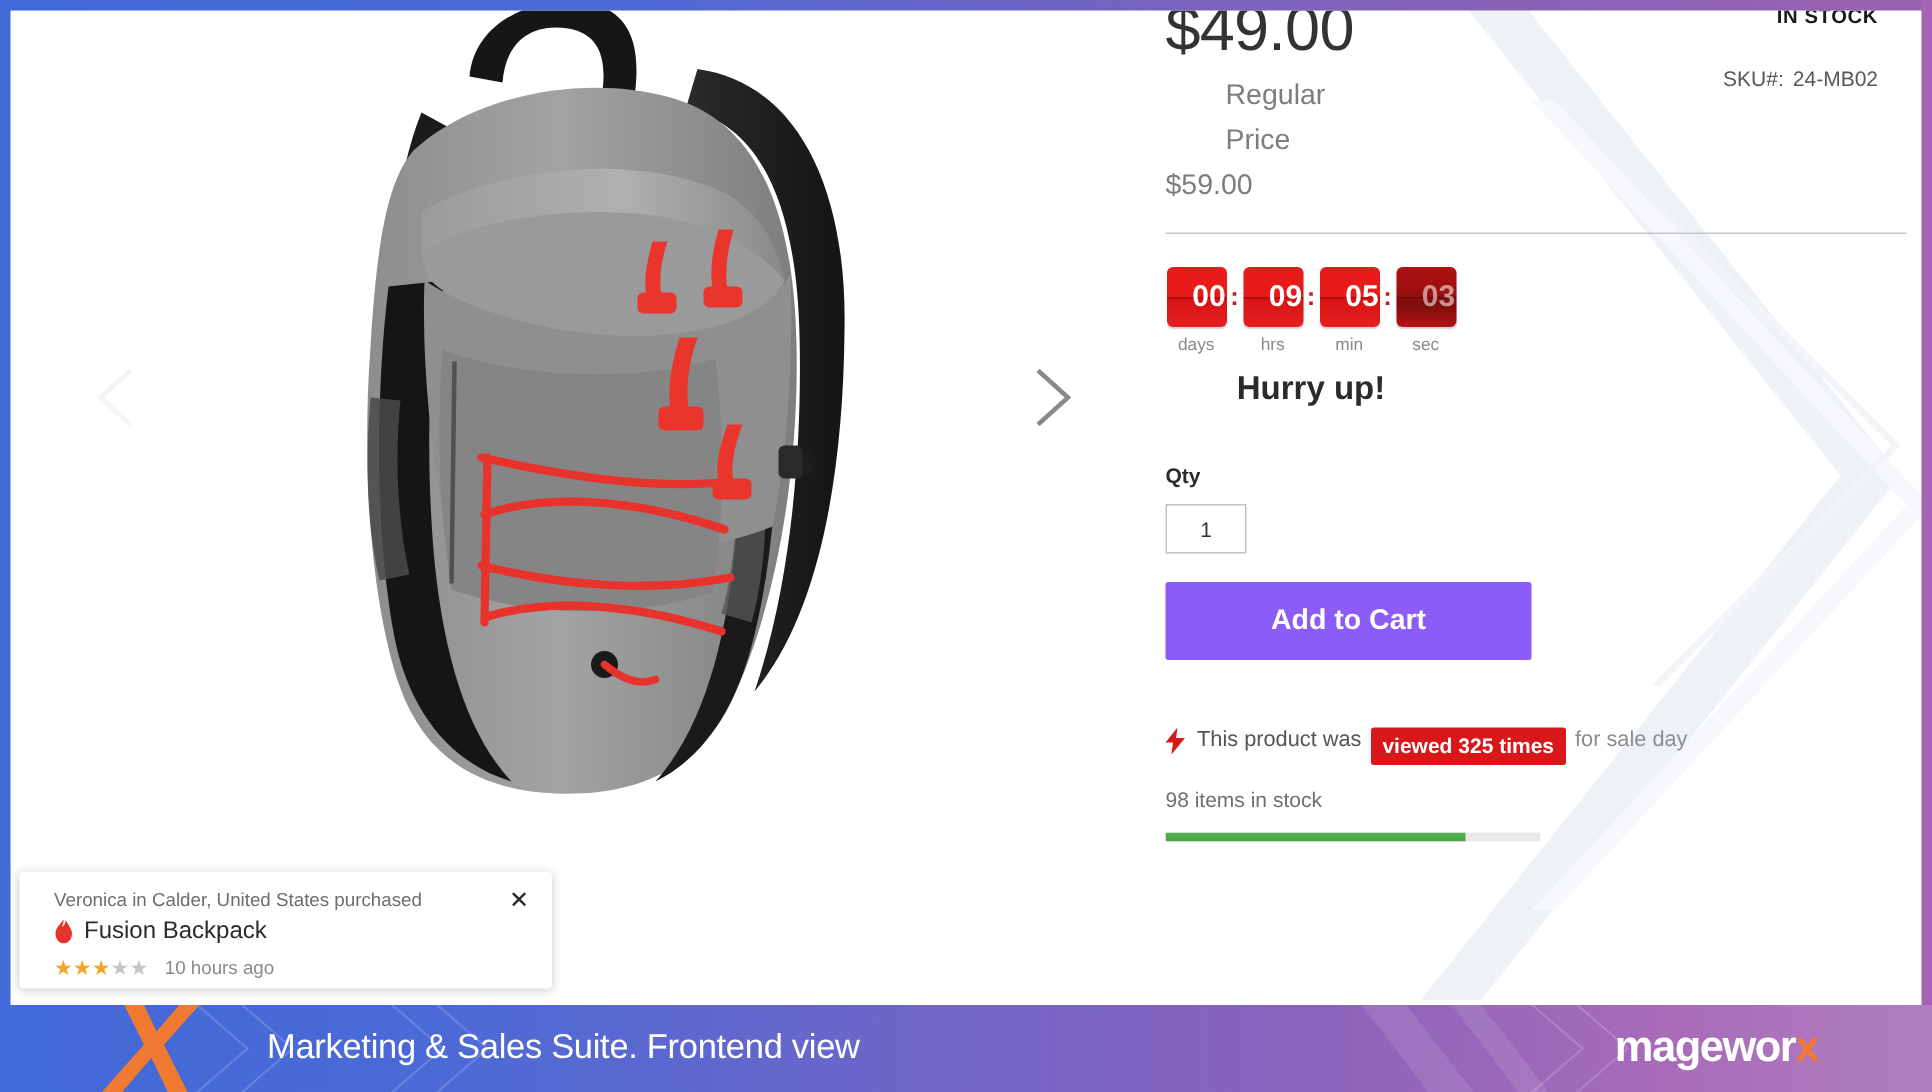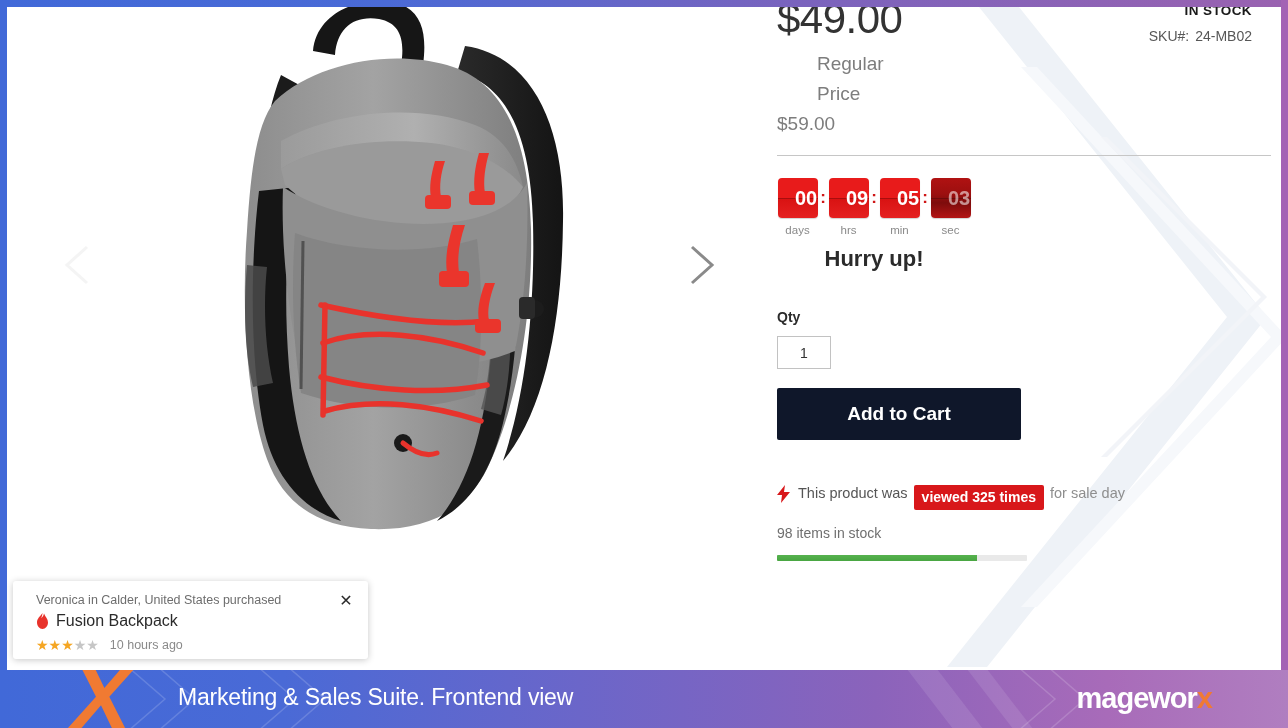--- a/index.html
+++ b/index.html
@@ -98,21 +98,21 @@
   .in-stock {
     font-size: 13.5px;
     font-weight: bold;
     color: #1a1a1a;
     letter-spacing: 0.4px;
     line-height: 15px;
   }
   .sku {
     font-size: 14px;
     color: #575757;
-    margin-top: 10px;
+    margin-top: 26px;
     white-space: nowrap;
   }
   .sku .sku-label { font-weight: normal; }
   .sku .sku-value { margin-left: 6px; }
 
   .price-final {
     position: absolute;
     left: 6px; top: -12px;
     font-size: 42px;
     font-weight: normal;
@@ -223,21 +223,21 @@
     background: #ffffff;
     font-family: "Liberation Sans", sans-serif;
     font-size: 14px;
     color: #333333;
     text-align: center;
   }
   .add-to-cart {
     position: absolute;
     left: 6px; top: 381px;
     width: 244px; height: 52px;
-    background: #0f172a;
+    background: #8b5cf6;
     border: none;
     border-radius: 2px;
     color: #ffffff;
     font-family: "Liberation Sans", sans-serif;
     font-size: 19px;
     font-weight: bold;
     cursor: pointer;
   }
 
   

